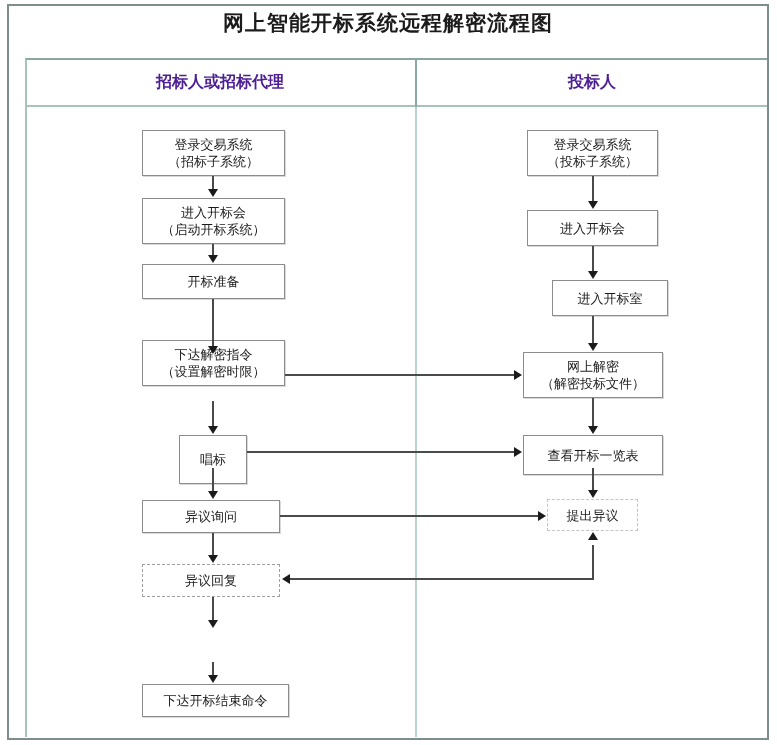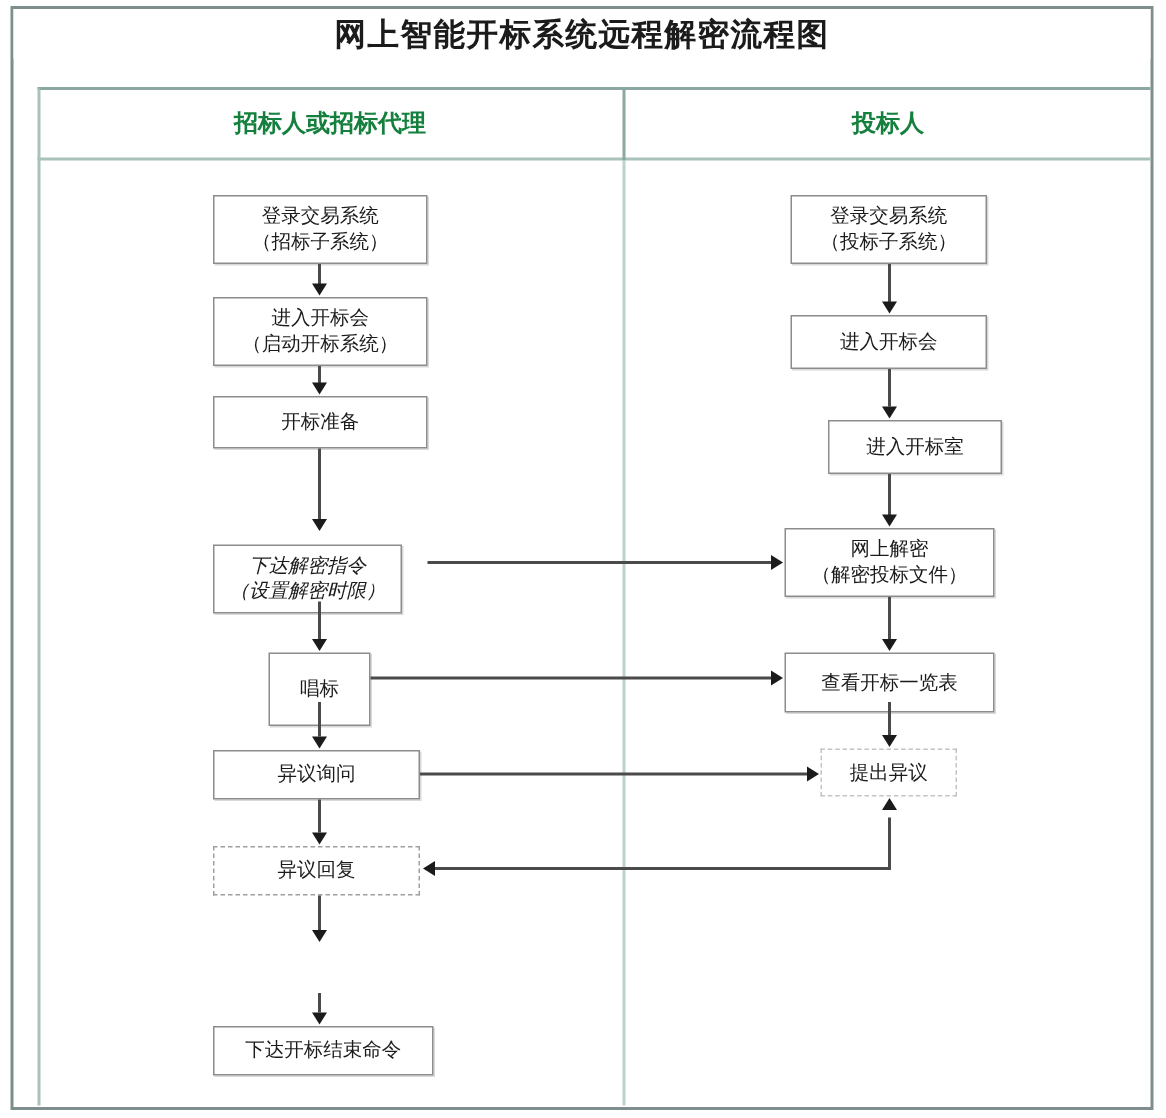--- a/index.html
+++ b/index.html
@@ -72,21 +72,21 @@
   }
   .lane-head {
     position: absolute;
     top: 0;
     height: 49px;
     display: flex;
     align-items: center;
     justify-content: center;
     font-size: 16px;
     font-weight: bold;
-    color: #15803d;
+    color: #4c1d95;
     box-sizing: border-box;
   }
   .lane-head.left  { left: 0px;   width: 390px; }
   .lane-head.right { left: 390px; width: 352px; border-left: 2px solid #8aa8a1; }
 
   .lane-divider {
     position: absolute;
     left: 415px;
     top: 107px;
     width: 2px;
@@ -190,21 +190,21 @@
 
   <div class="node solid" style="left:142px; top:198px; width:143px; height:46px;">
     <span class="line1">进入开标会</span>
     <span class="line2">（启动开标系统）</span>
   </div>
 
   <div class="node solid" style="left:142px; top:264px; width:143px; height:35px;">
     <span class="line1">开标准备</span>
   </div>
 
-  <div class="node solid" style="left:142px; top:363px; width:126px; height:46px;font-style:italic;">
+  <div class="node solid" style="left:142px; top:340px; width:143px; height:46px;">
     <span class="line1">下达解密指令</span>
     <span class="line2">（设置解密时限）</span>
   </div>
 
   <div class="node solid" style="left:179px; top:435px; width:68px; height:49px;">
     <span class="line1">唱标</span>
   </div>
 
   <div class="node solid" style="left:142px; top:500px; width:138px; height:33px;">
     <span class="line1">异议询问</span>

